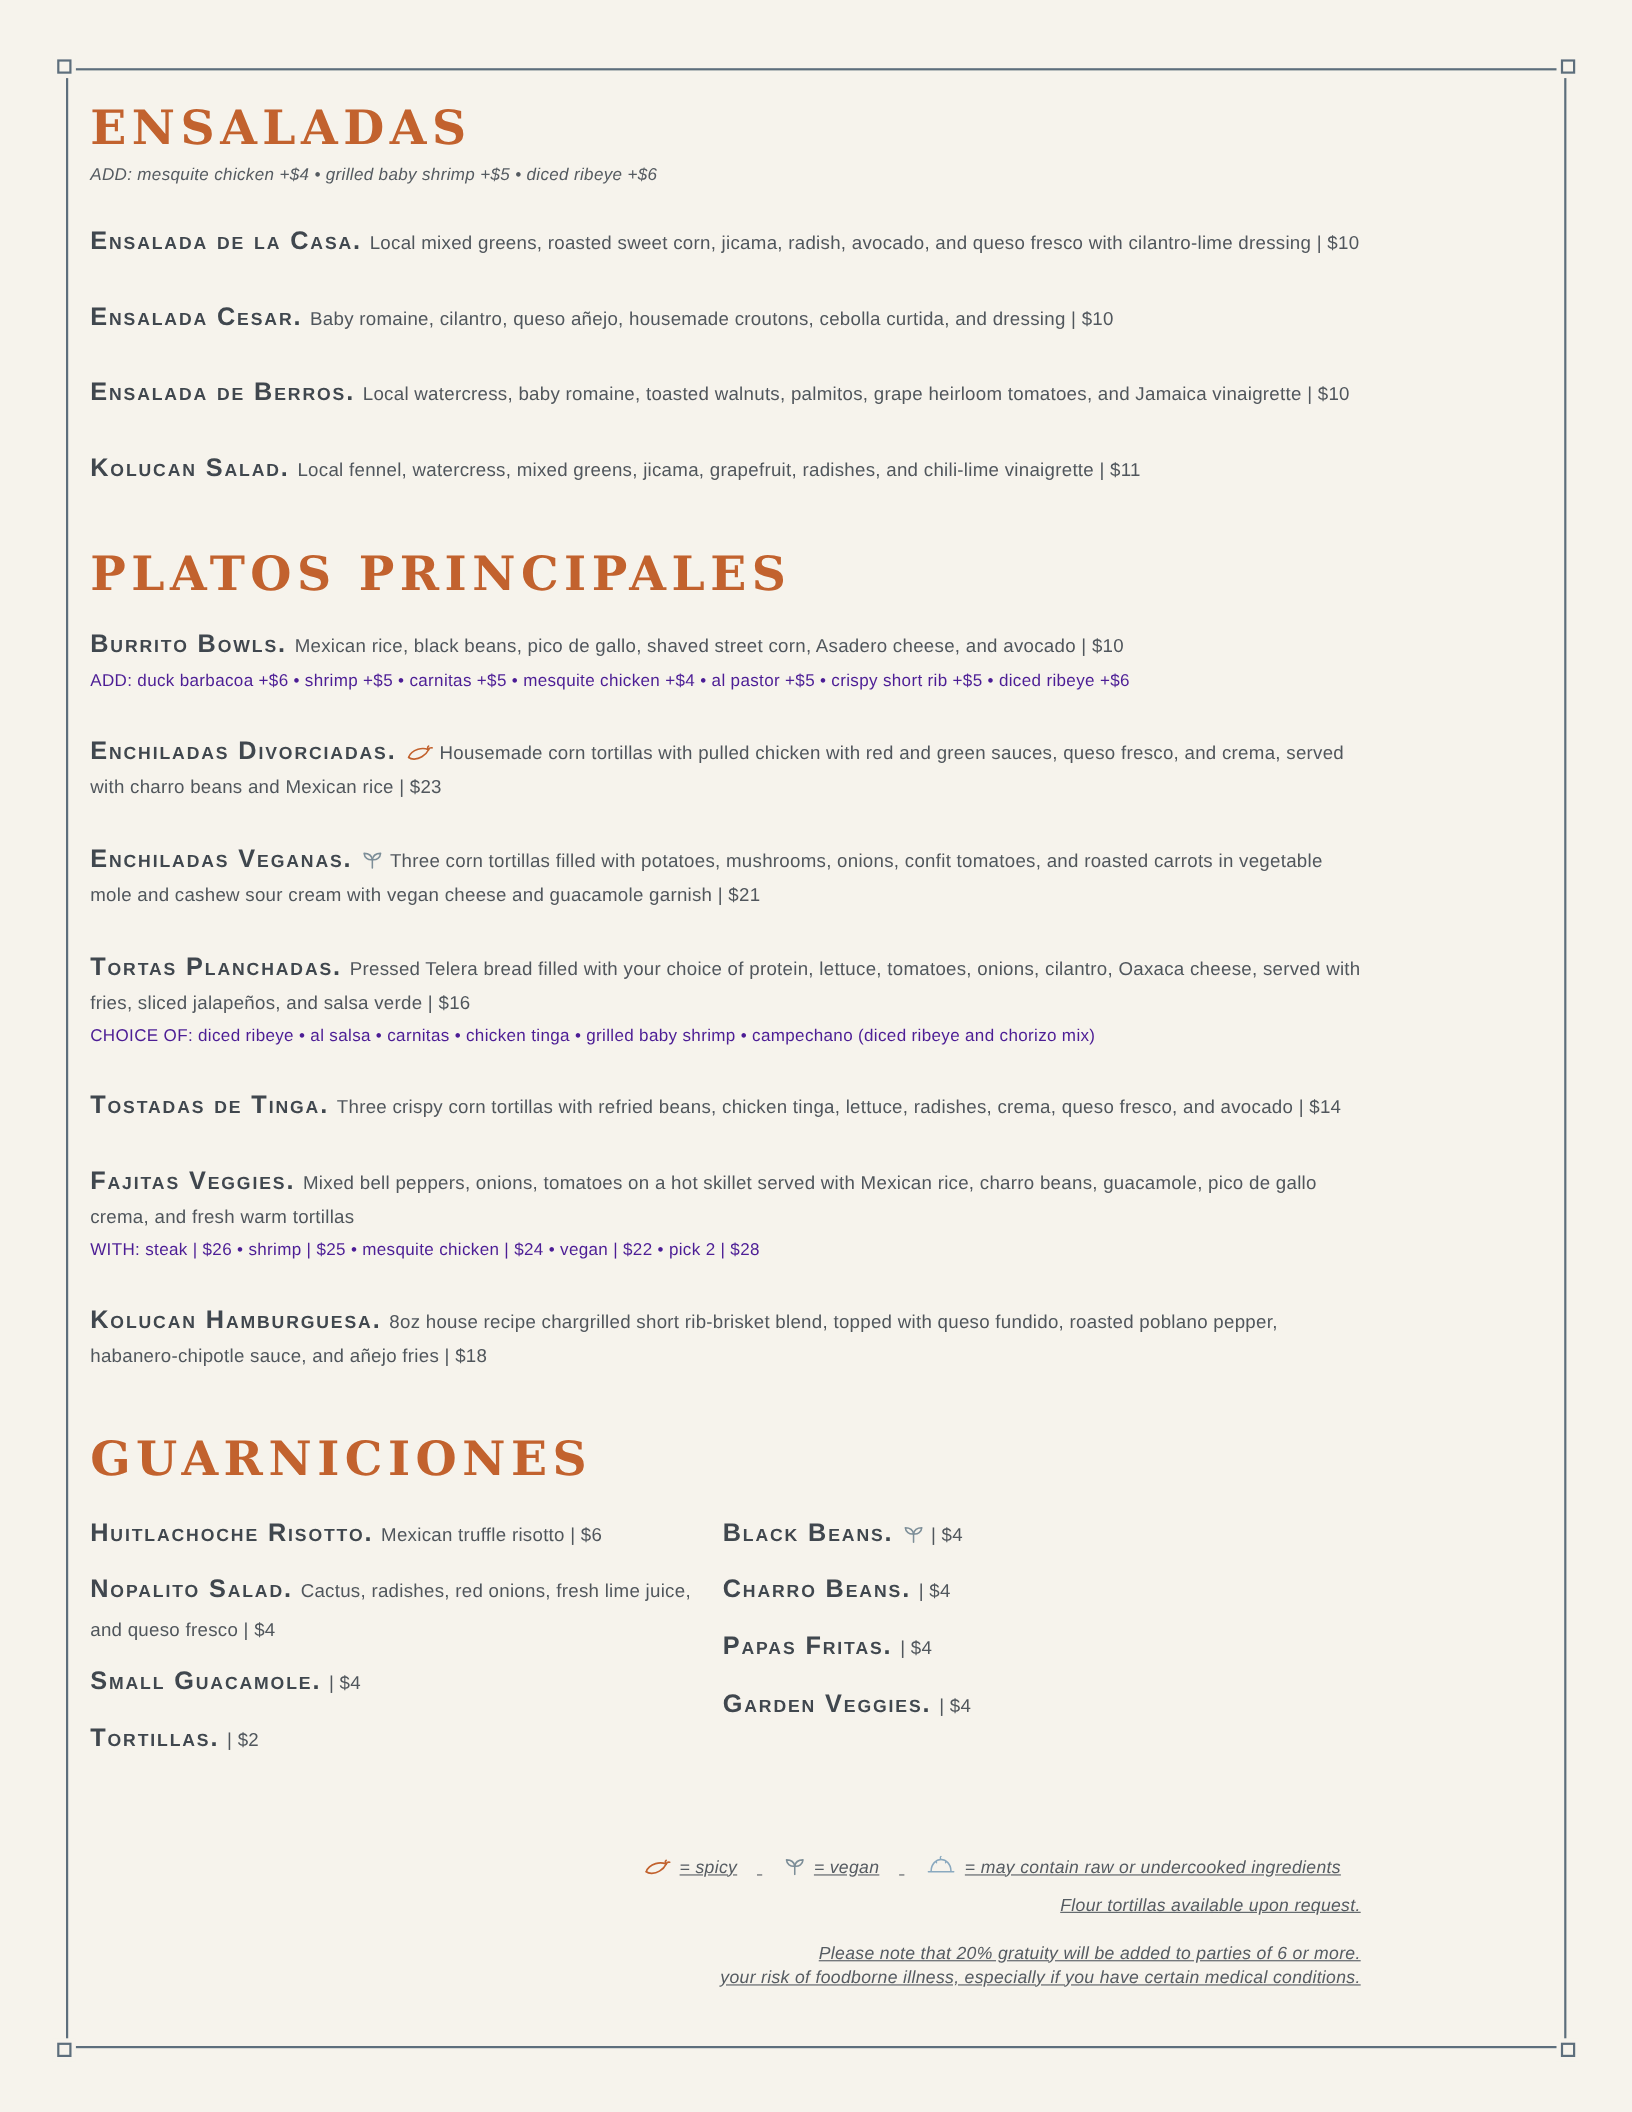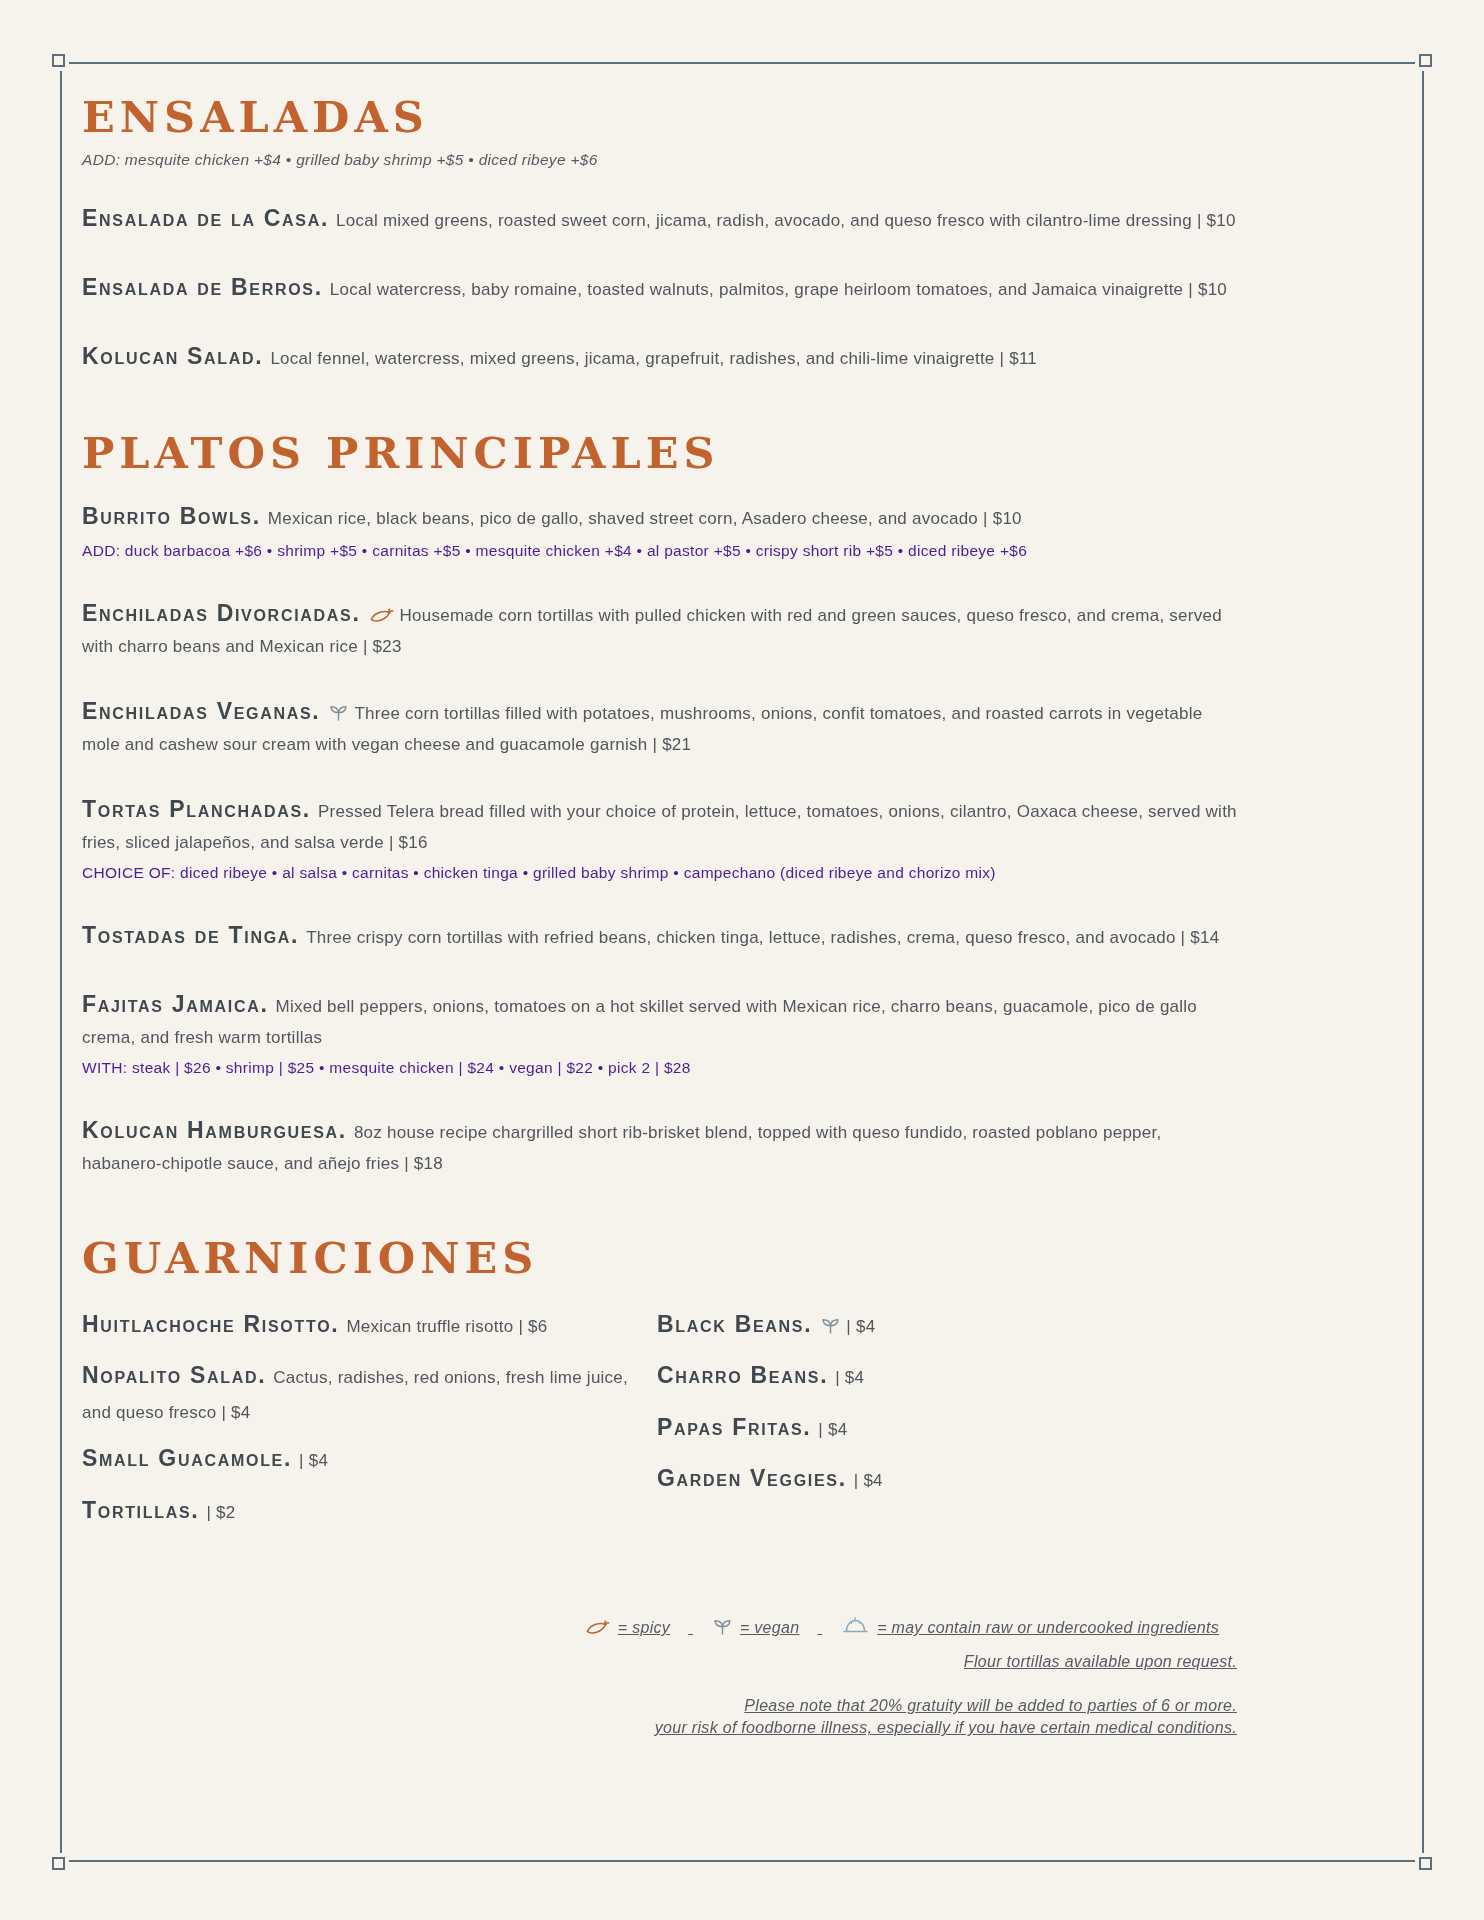--- a/index.html
+++ b/index.html
@@ -87,20 +87,23 @@
 
 <div class="content">
 
   <h1 class="heading">ENSALADAS</h1>
   <p class="section-note">ADD: mesquite chicken +$4 • grilled baby shrimp +$5 • diced ribeye +$6</p>
 
   <p class="item">
     <span class="iname">Ensalada de la Casa.</span><span class="idesc">Local mixed greens, roasted sweet corn, jicama, radish, avocado, and queso fresco with cilantro-lime dressing | $10</span>
   </p>
   <p class="item">
+    <span class="iname">Ensalada Cesar.</span><span class="idesc">Baby romaine, cilantro, queso añejo, housemade croutons, cebolla curtida, and dressing | $10</span>
+  </p>
+  <p class="item">
     <span class="iname">Ensalada de Berros.</span><span class="idesc">Local watercress, baby romaine, toasted walnuts, palmitos, grape heirloom tomatoes, and Jamaica vinaigrette | $10</span>
   </p>
   <p class="item">
     <span class="iname">Kolucan Salad.</span><span class="idesc">Local fennel, watercress, mixed greens, jicama, grapefruit, radishes, and chili-lime vinaigrette | $11</span>
   </p>
 
   <h1 class="heading platos">PLATOS PRINCIPALES</h1>
 
   <p class="item first">
     <span class="iname">Burrito Bowls.</span><span class="idesc">Mexican rice, black beans, pico de gallo, shaved street corn, Asadero cheese, and avocado | $10</span>
@@ -125,21 +128,21 @@
   <p class="item">
     <span class="iname">Tortas Planchadas.</span><span class="idesc">Pressed Telera bread filled with your choice of protein, lettuce, tomatoes, onions, cilantro, Oaxaca cheese, served with fries, sliced jalapeños, and salsa verde | $16</span>
   </p>
   <p class="inote">CHOICE OF: diced ribeye • al salsa • carnitas • chicken tinga • grilled baby shrimp • campechano (diced ribeye and chorizo mix)</p>
 
   <p class="item">
     <span class="iname">Tostadas de Tinga.</span><span class="idesc">Three crispy corn tortillas with refried beans, chicken tinga, lettuce, radishes, crema, queso fresco, and avocado | $14</span>
   </p>
 
   <p class="item">
-    <span class="iname">Fajitas Jamaica.</span><span class="idesc">Mixed bell peppers, onions, tomatoes on a hot skillet served with Mexican rice, charro beans, guacamole, pico de gallo crema, and fresh warm tortillas</span>
+    <span class="iname">Fajitas Veggies.</span><span class="idesc">Mixed bell peppers, onions, tomatoes on a hot skillet served with Mexican rice, charro beans, guacamole, pico de gallo crema, and fresh warm tortillas</span>
   </p>
   <p class="inote">WITH: steak | $26 • shrimp | $25 • mesquite chicken | $24 • vegan | $22 • pick 2 | $28</p>
 
   <p class="item">
     <span class="iname">Kolucan Hamburguesa.</span><span class="idesc">8oz house recipe chargrilled short rib-brisket blend, topped with queso fundido, roasted poblano pepper, habanero-chipotle sauce, and añejo fries | $18</span>
   </p>
 
   <h1 class="heading sides-h">GUARNICIONES</h1>
 
   <div class="sides">

